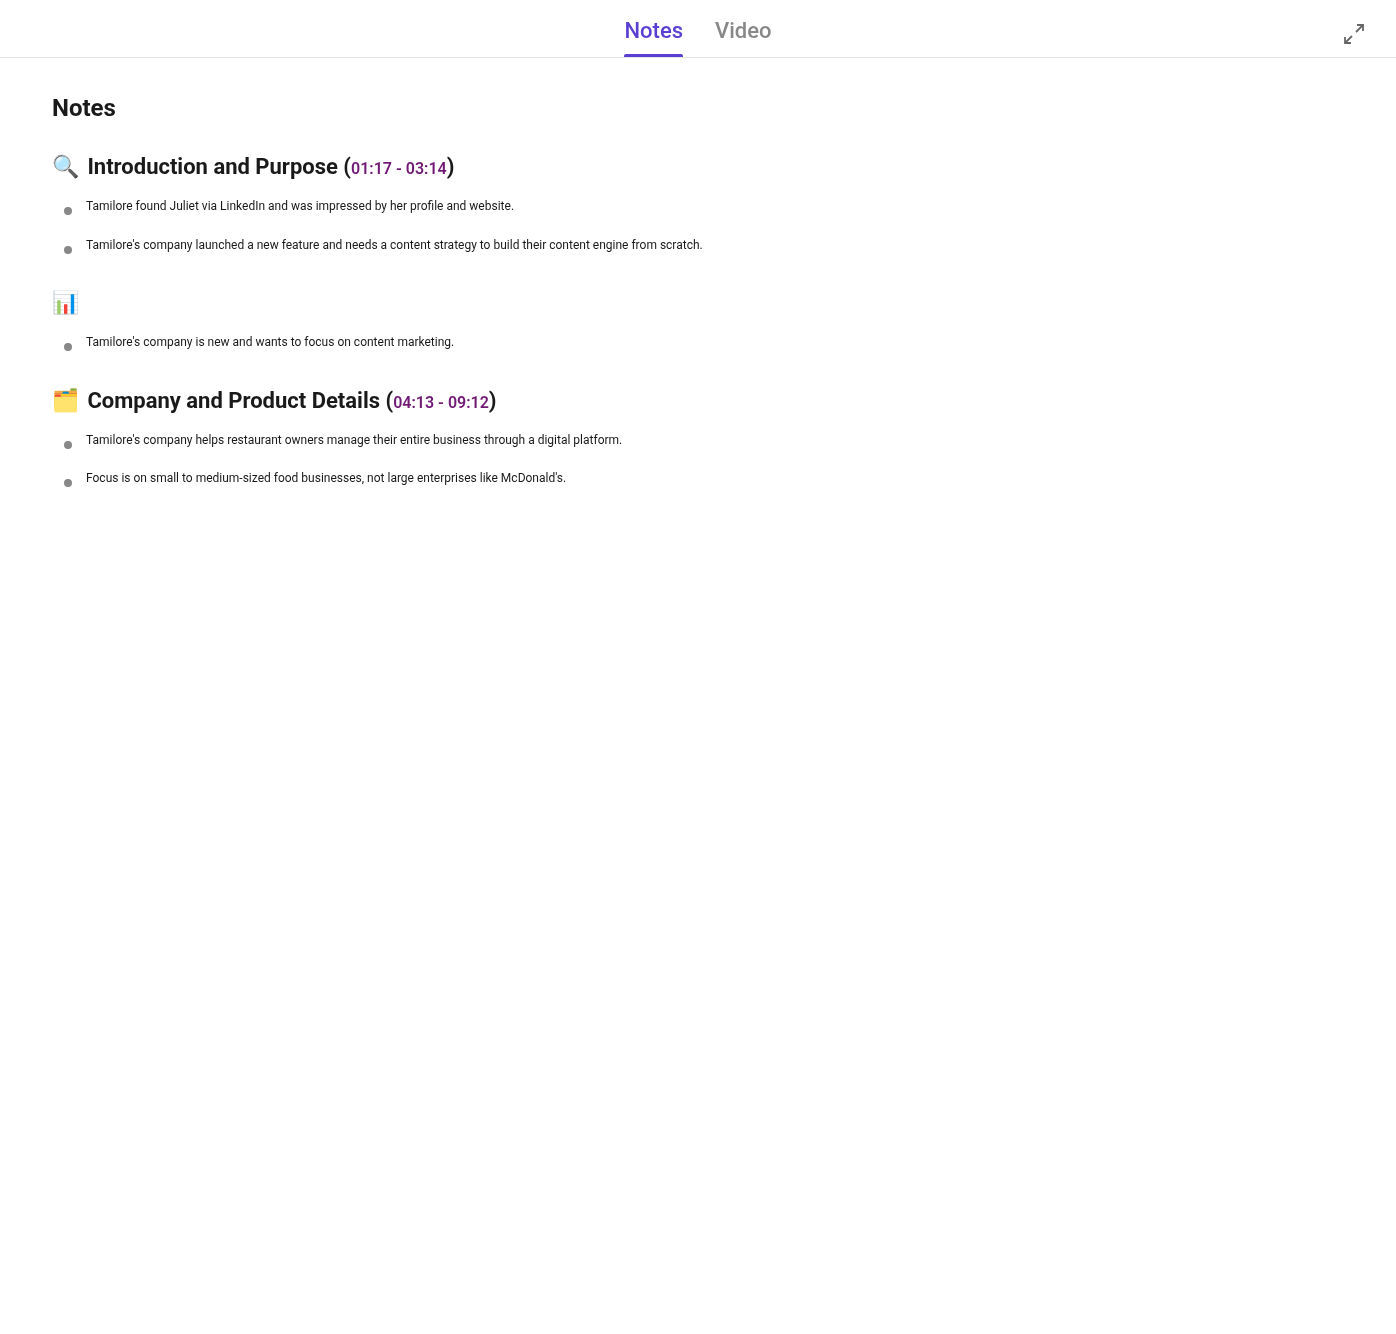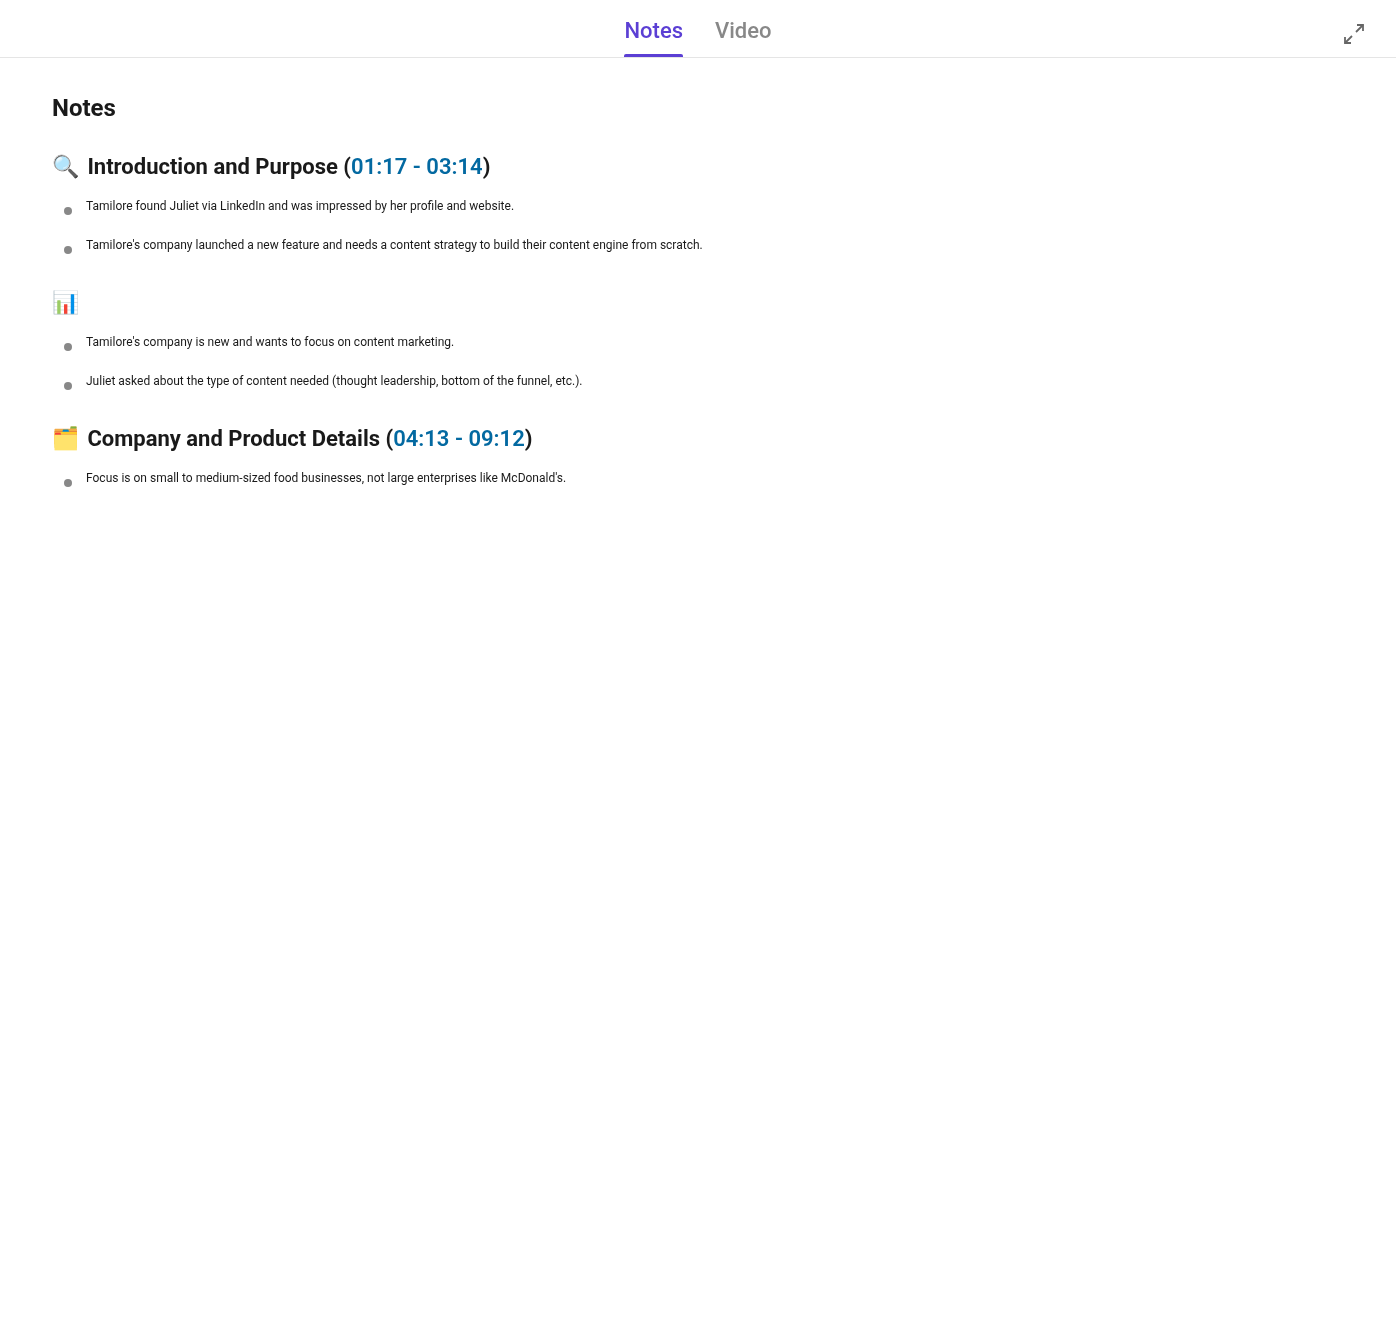--- a/index.html
+++ b/index.html
@@ -102,23 +102,23 @@
       display: flex;
       align-items: center;
       gap: 8px;
     }
 
     .section-icon {
       font-size: 22px;
     }
 
     .time-link {
-      color: #0369a1;
+      color: #701a75;
       font-weight: 600;
-      font-size: 22px;
+      font-size: 16px;
       cursor: pointer;
       text-decoration: none;
     }
 
     .section-heading-text {
       font-weight: 700;
     }
 
     .bullet-list {
       list-style: none;
@@ -189,32 +189,32 @@
       </div>
       <div class="section">
         <div class="section-heading">
           <span class="section-icon">📊</span>
         </div>
         <ul class="bullet-list">
           <li class="bullet-item">
             <span class="bullet-dot"></span>
             <span class="bullet-text">Tamilore's company is new and wants to focus on content marketing.</span>
           </li>
-          <li class="bullet-item">
-            <span class="bullet-dot"></span>
-            <span class="bullet-text">Juliet asked about the type of content needed (thought leadership, bottom of the funnel, etc.).</span>
-          </li>
         </ul>
       </div>
       <div class="section">
         <div class="section-heading">
           <span class="section-icon">🗂️</span>
           <span class="section-heading-text">Company and Product Details (<a class="time-link" href="#">04:13 - 09:12</a><span>)</span></span>
         </div>
         <ul class="bullet-list">
           <li class="bullet-item">
             <span class="bullet-dot"></span>
+            <span class="bullet-text">Tamilore's company helps restaurant owners manage their entire business through a digital platform.</span>
+          </li>
+          <li class="bullet-item">
+            <span class="bullet-dot"></span>
             <span class="bullet-text">Focus is on small to medium-sized food businesses, not large enterprises like McDonald's.</span>
           </li>
         </ul>
       </div>
     </div>
 </div>
 
 </body></html>

